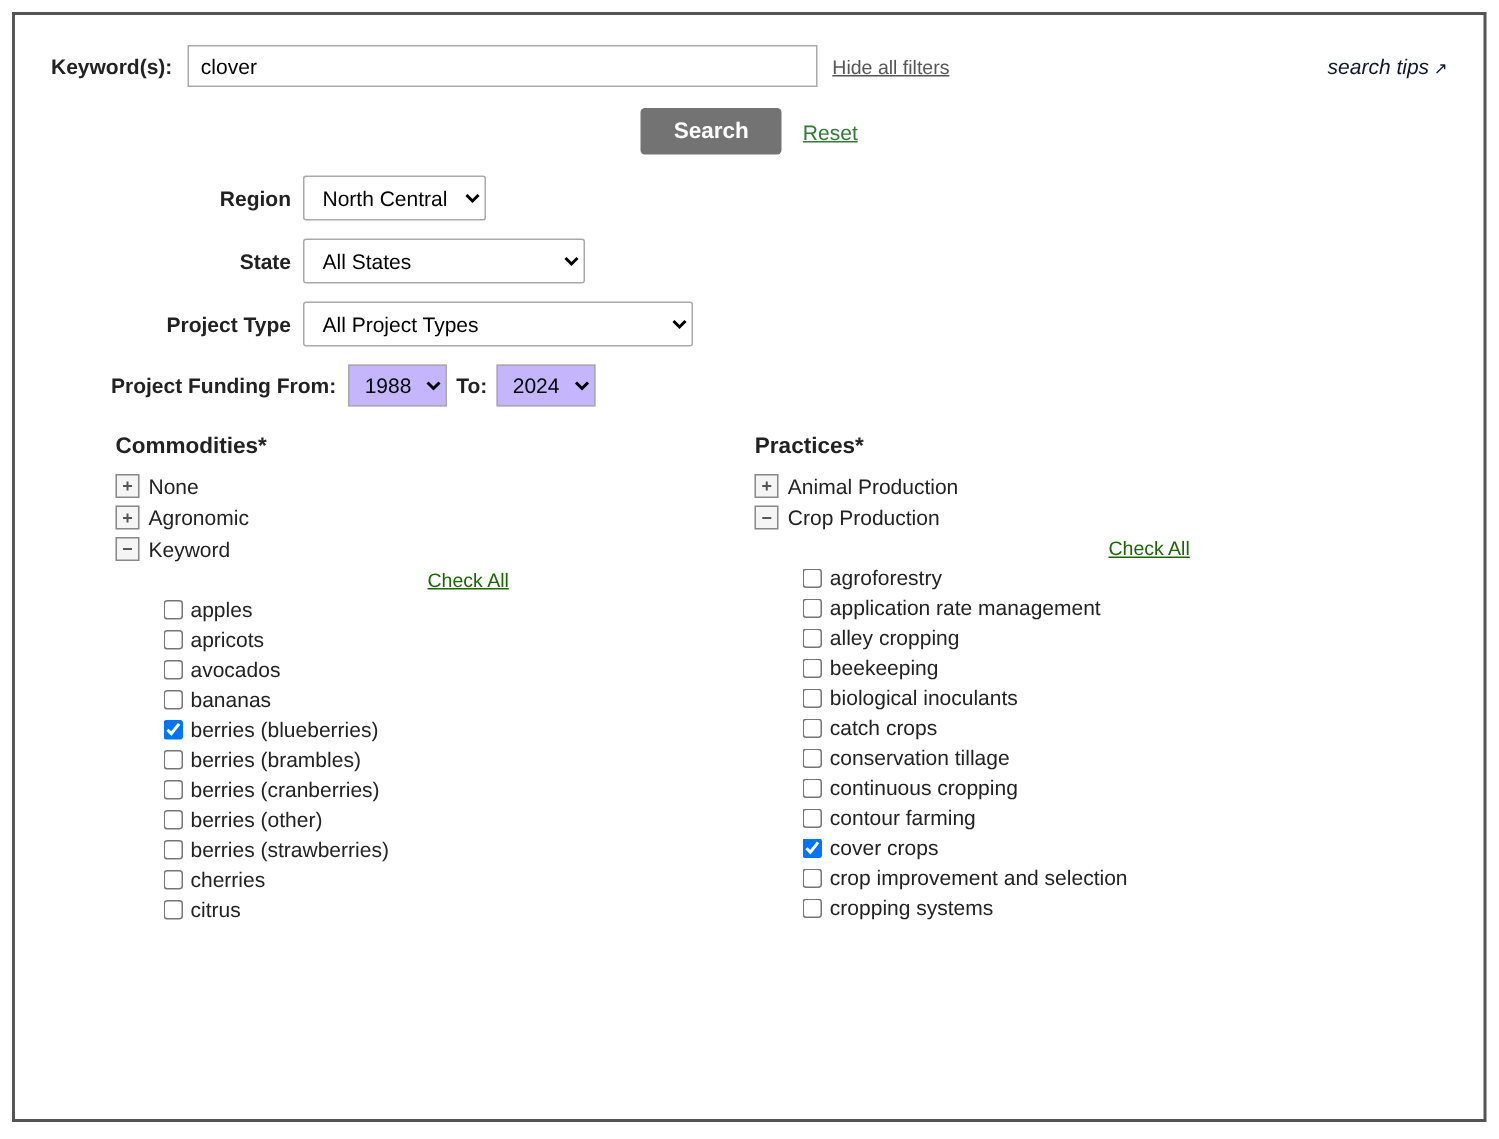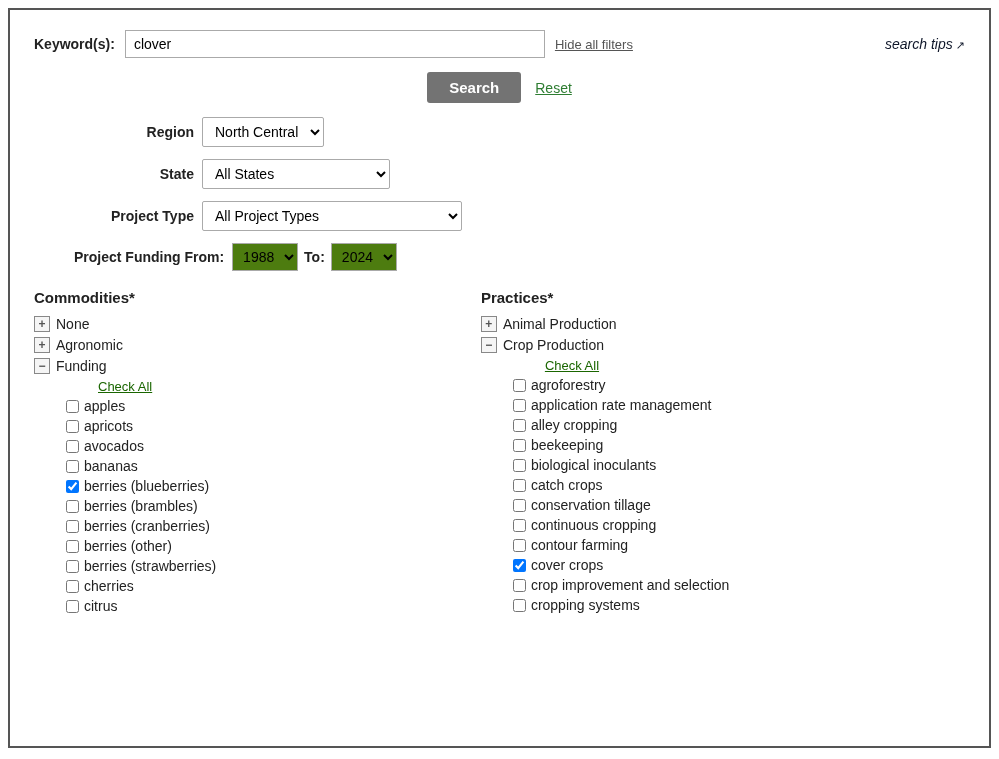--- a/index.html
+++ b/index.html
@@ -112,32 +112,33 @@
     }
     .project-funding-label {
       font-weight: bold;
       font-size: 14px;
       margin-right: 8px;
     }
     .funding-select {
       padding: 4px 6px;
       font-size: 14px;
       border: 1px solid #aaa;
-      background: #4d7c0f;
+      background: #c4b5fd;
       cursor: pointer;
       margin-right: 6px;
     }
     .to-label {
       font-weight: bold;
       margin-right: 6px;
     }
     .divider-row {
       display: flex;
       gap: 0;
       margin-top: 4px;
+      margin-left: 43px;
     }
     .col-commodities {
       width: 48%;
       padding-right: 20px;
     }
     .col-practices {
       width: 52%;
     }
     .section-title {
       font-weight: bold;
@@ -169,20 +170,21 @@
       font-size: 14px;
     }
     .check-all-link {
       color: #1a6600;
       text-decoration: underline;
       font-size: 13px;
       cursor: pointer;
       margin-left: 32px;
       margin-bottom: 4px;
       display: block;
+      text-align: center;
     }
     .checkbox-item {
       display: flex;
       align-items: center;
       margin-bottom: 4px;
       font-size: 14px;
     }
     .checkbox-item input[type="checkbox"] {
       margin-right: 5px;
       width: 13px;
@@ -261,21 +263,21 @@
         <span class="tree-label">None</span>
       </div>
 
       <div class="tree-item">
         <span class="expand-icon">+</span>
         <span class="tree-label">Agronomic</span>
       </div>
 
       <div class="tree-item">
         <span class="expand-icon">−</span>
-        <span class="tree-label">Funding</span>
+        <span class="tree-label">Keyword</span>
       </div>
       <div class="sub-items">
         <a class="check-all-link">Check All</a>
         <div class="checkbox-item">
           <input type="checkbox" style="">
           <span>apples</span>
         </div>
         <div class="checkbox-item">
           <input type="checkbox" style="">
           <span>apricots</span>

